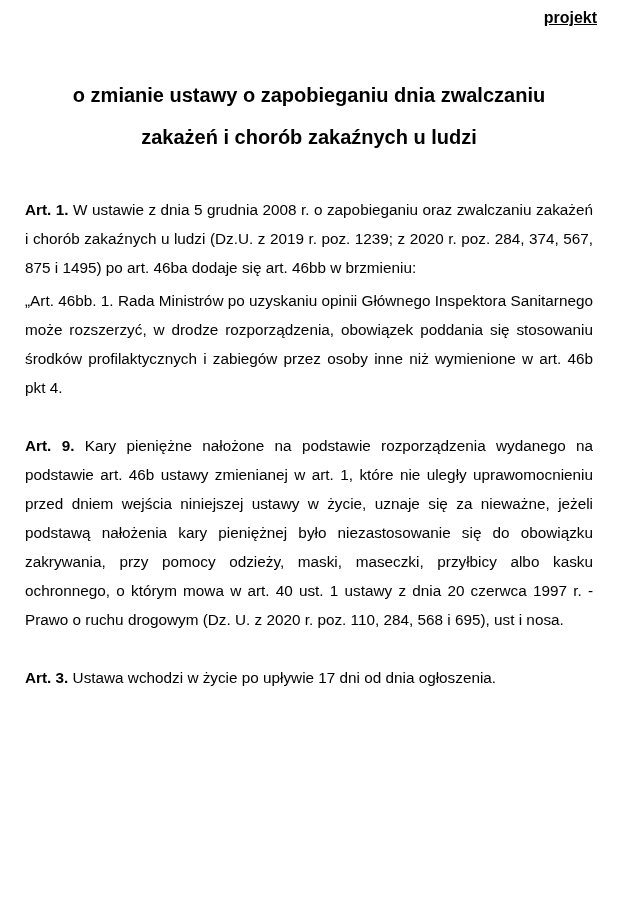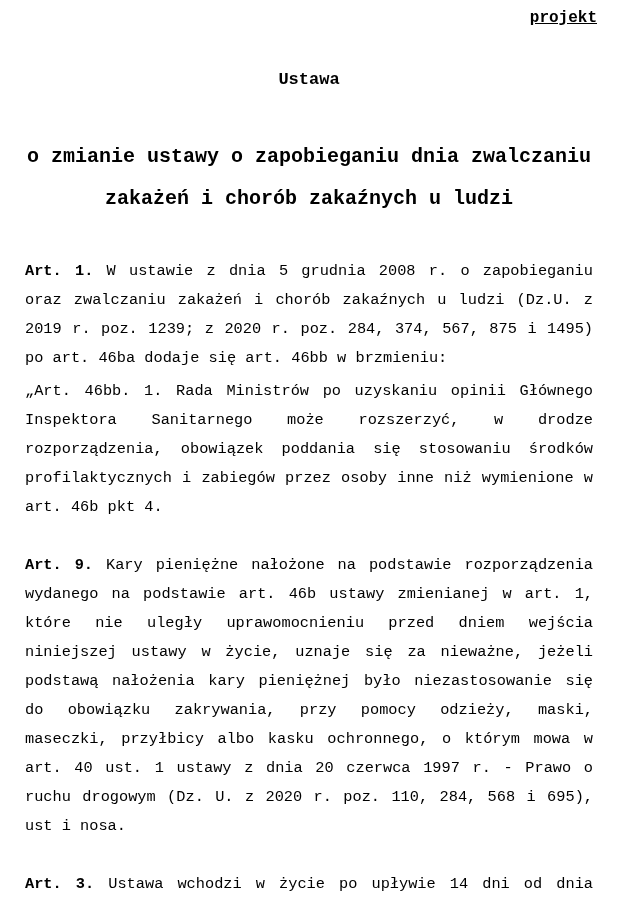--- a/index.html
+++ b/index.html
@@ -7,21 +7,21 @@
     width: 617px;
     height: 902px;
     background: #ffffff;
     overflow: hidden;
   }
   .page {
     box-sizing: border-box;
     width: 617px;
     height: 705px;
     padding: 8px 20px 0 21px;
-    font-family: Liberation Mono, monospace;
+    font-family: Liberation Sans, sans-serif;
     color: #000000;
     background: #ffffff;
   }
   .draft-tag {
     text-align: right;
     font-size: 16px;
     line-height: 20px;
     font-weight: 700;
     text-decoration: underline;
   }
@@ -58,21 +58,20 @@
   p.gap { margin-top: 29px; }
   .lead { font-weight: 700; }
 </style>
 </head>
 <body>
 
 <div class="page">
 
   <div class="draft-tag">projekt</div>
 
-  <div class="doc-type">Ustawa</div>
 
 
   <h1 class="doc-title">
     <span>o zmianie ustawy o zapobieganiu dnia zwalczaniu</span>
     <span>zakażeń i chorób zakaźnych u ludzi</span>
   </h1>
 
   <p class="body first-article">
     <span class="lead">Art. 1.</span>
     <span>W ustawie z dnia 5 grudnia 2008 r. o zapobieganiu oraz zwalczaniu zakażeń i chorób zakaźnych u ludzi (Dz.U. z 2019 r. poz. 1239; z 2020 r. poz. 284, 374, 567, 875 i 1495) po art. 46ba dodaje się art. 46bb w brzmieniu:</span>
@@ -81,16 +80,16 @@
   <p class="body">„Art. 46bb. 1. Rada Ministrów po uzyskaniu opinii Głównego Inspektora Sanitarnego może rozszerzyć, w drodze rozporządzenia, obowiązek poddania się stosowaniu środków profilaktycznych i zabiegów przez osoby inne niż wymienione w art. 46b pkt 4.</p>
 
 
   <p class="body gap">
     <span class="lead">Art. 9.</span>
     <span>Kary pieniężne nałożone na podstawie rozporządzenia wydanego na podstawie art. 46b ustawy zmienianej w art. 1, które nie uległy uprawomocnieniu przed dniem wejścia niniejszej ustawy w życie, uznaje się za nieważne, jeżeli podstawą nałożenia kary pieniężnej było niezastosowanie się do obowiązku zakrywania, przy pomocy odzieży, maski, maseczki, przyłbicy albo kasku ochronnego, o którym mowa w art. 40 ust. 1 ustawy z dnia 20 czerwca 1997 r. - Prawo o ruchu drogowym (Dz. U. z 2020 r. poz. 110, 284, 568 i 695), ust i nosa.</span>
   </p>
 
   <p class="body gap">
     <span class="lead">Art. 3.</span>
-    <span>Ustawa wchodzi w życie po upływie 14 dni od dnia ogłoszenia.</span>
+    <span>Ustawa wchodzi w życie po upływie 17 dni od dnia ogłoszenia.</span>
   </p>
 
 </div>
 
 </body></html>

